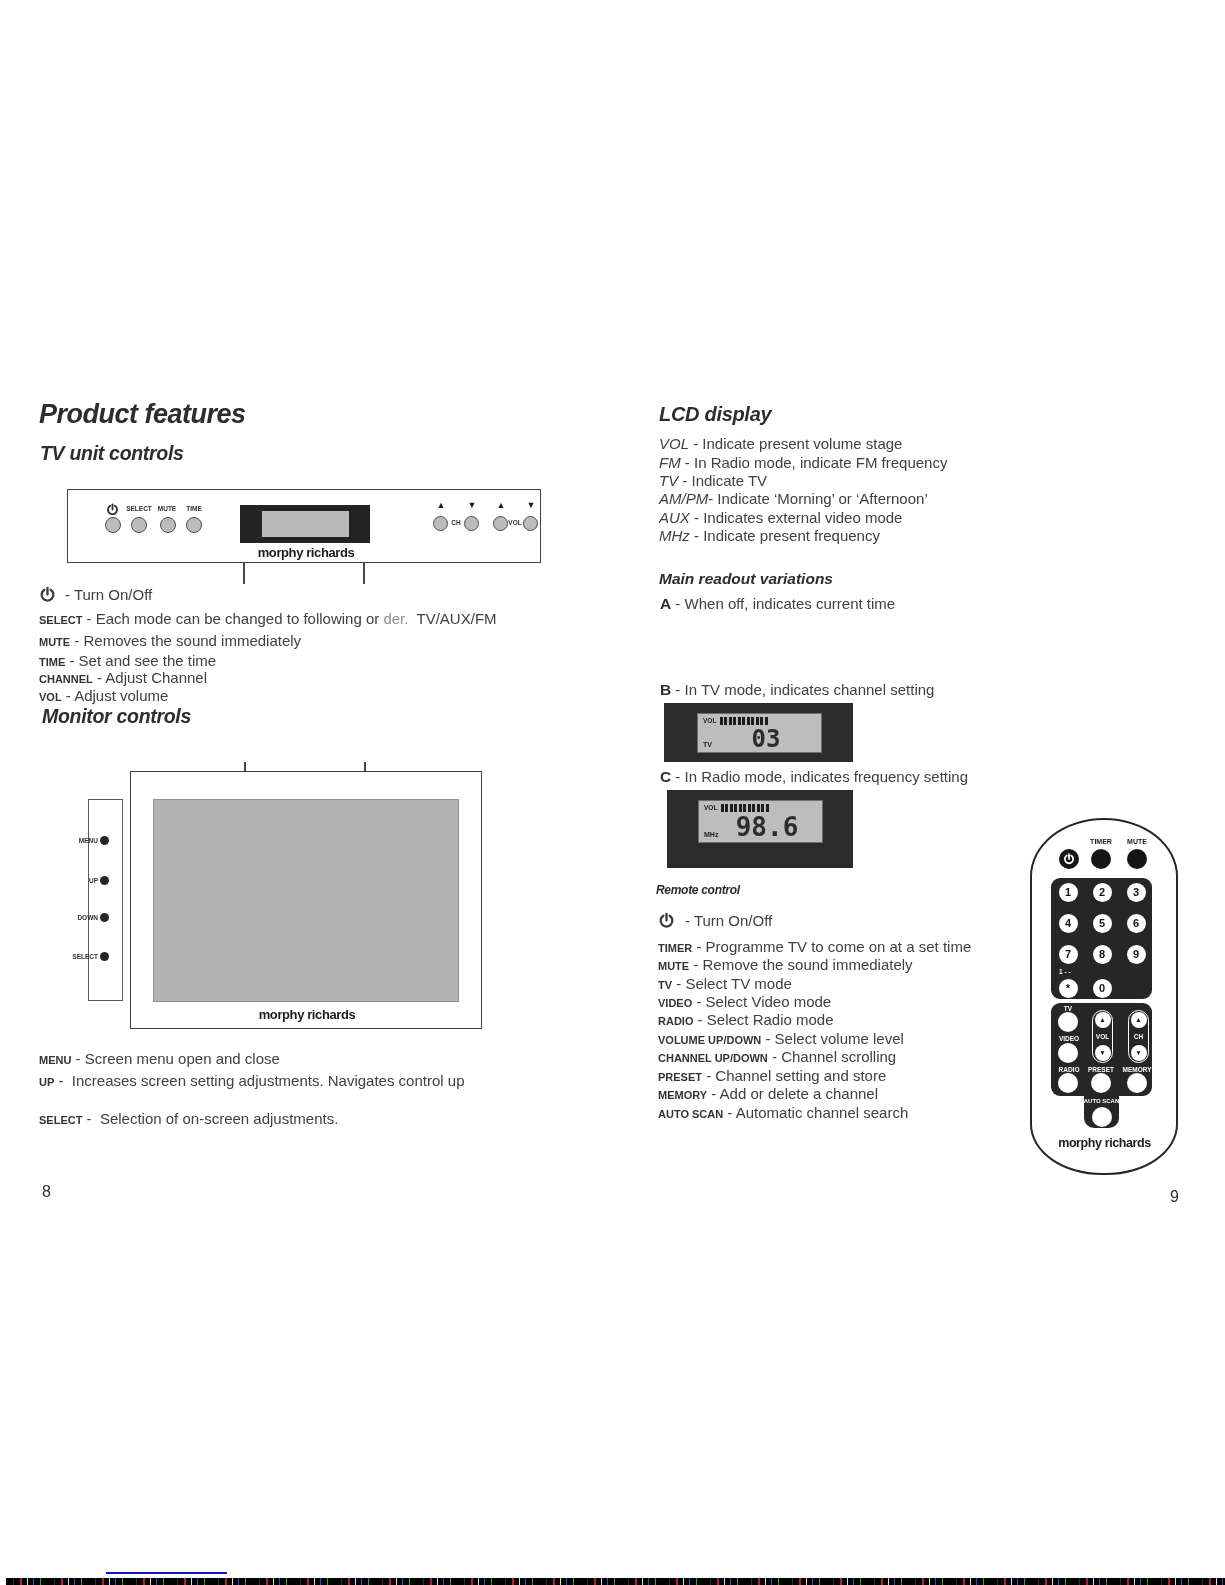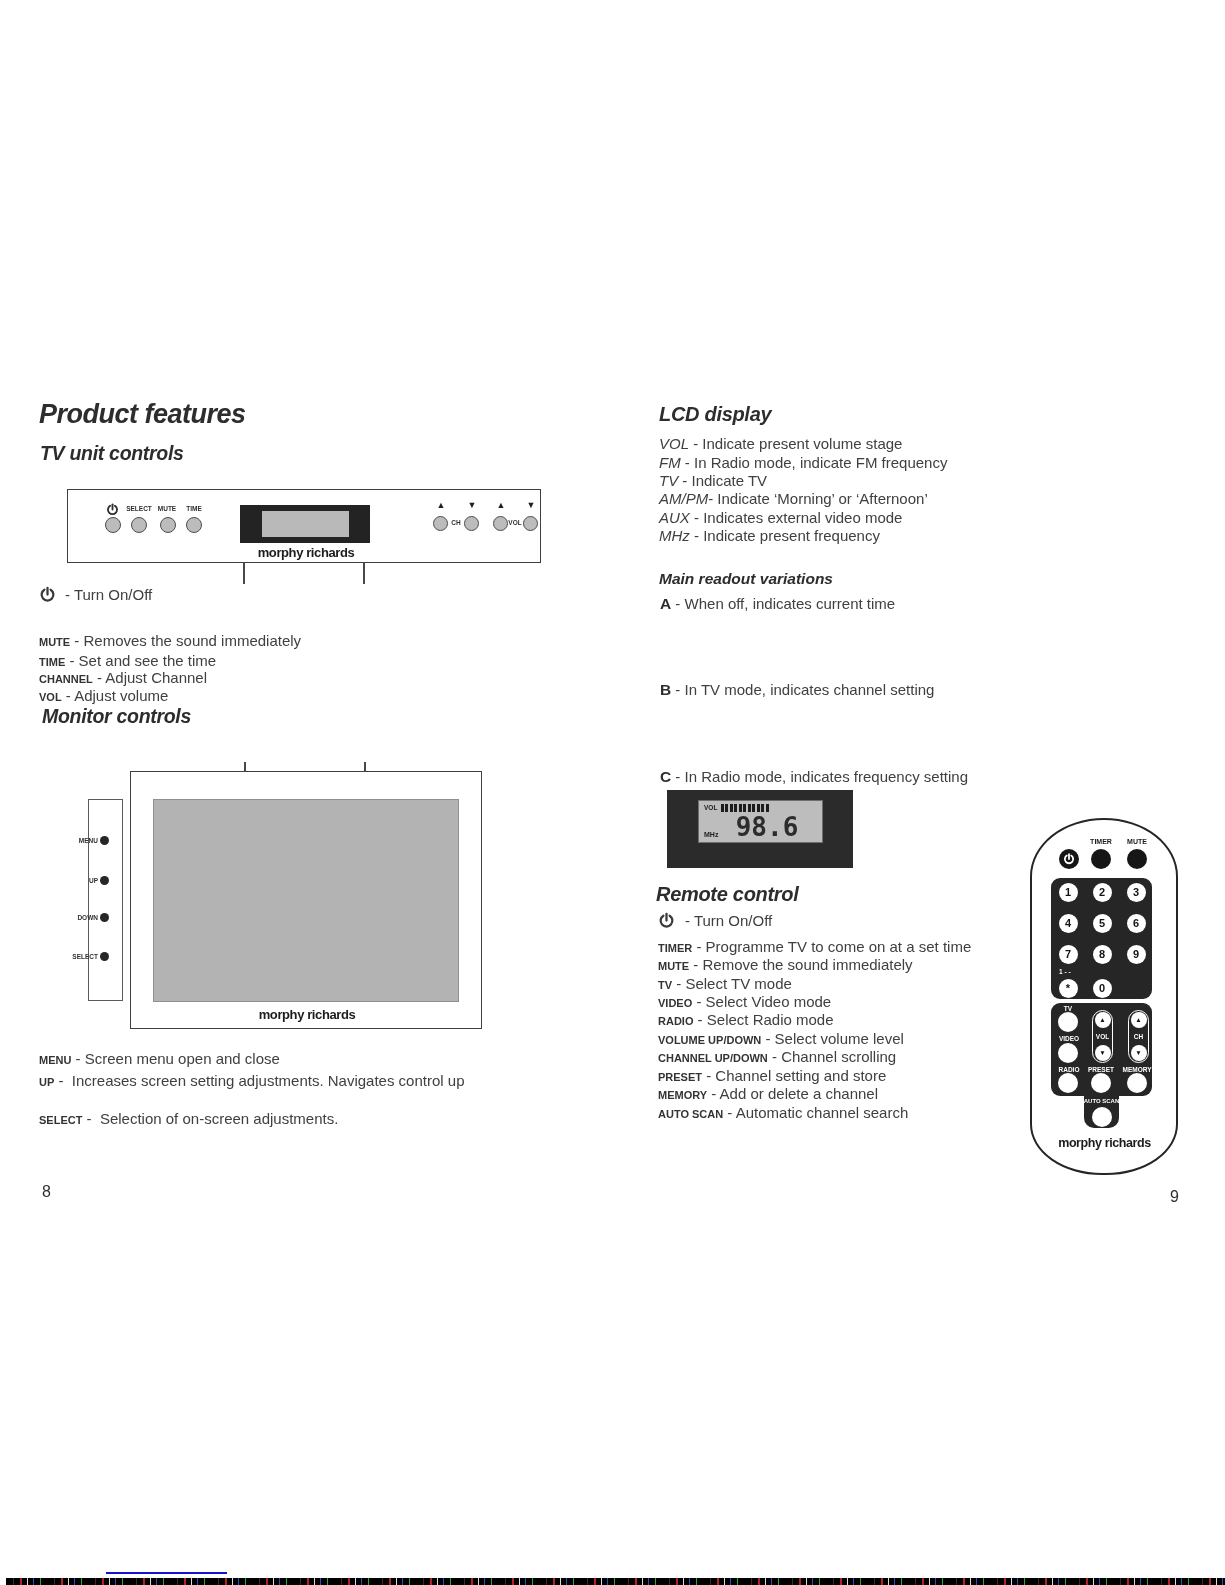--- a/index.html
+++ b/index.html
@@ -85,20 +85,21 @@
     <span class="tiny-label" style="left:438px;top:30px;width:18px">VOL</span>
     <span class="circle-btn" style="left:455px;top:26px;width:15px;height:15px"></span>
   </div>
   <div class="vline" style="left:243px;top:563px;height:21px"></div>
   <div class="vline" style="left:363px;top:563px;height:21px"></div>
 
   <div class="abs def" style="left:39px;top:586px"><span style="display:inline-block;vertical-align:-3px;margin-right:9px"><svg viewBox="0 0 24 24" width="17" height="17">
           <path d="M12 2.5v9.5" stroke="#3a3a3a" stroke-width="3.2" stroke-linecap="round" fill="none"></path>
           <path d="M7.6 5.2a8.3 8.3 0 1 0 8.8 0" stroke="#3a3a3a" stroke-width="3.2" stroke-linecap="round" fill="none"></path>
         </svg></span><span>- Turn On/Off</span></div>
+  <div class="abs def" style="left:39px;top:610px"><span class="lead">SELECT</span><span> - Each mode can be changed to following or </span><span class="gray">der.</span><span>  TV/AUX/FM</span></div>
   <div class="abs def" style="left:39px;top:632px"><span class="lead">MUTE</span><span> - Removes the sound immediately</span></div>
   <div class="abs def" style="left:39px;top:652px"><span class="lead">TIME</span><span> - Set and see the time</span></div>
   <div class="abs def" style="left:39px;top:669px"><span class="lead">CHANNEL</span><span> - Adjust Channel</span></div>
   <div class="abs def" style="left:39px;top:687px"><span class="lead">VOL</span><span> - Adjust volume</span></div>
 
   <div class="abs h2" style="left:42px;top:705px">Monitor controls</div>
 
   <div class="vline" style="left:244px;top:762px;height:9px"></div>
   <div class="vline" style="left:364px;top:762px;height:9px"></div>
   <div class="abs panel" style="left:130px;top:771px;width:352px;height:258px">
@@ -127,32 +128,40 @@
   <div class="abs def" style="left:659px;top:472px"><span class="ilead">TV</span><span> - Indicate TV</span></div>
   <div class="abs def" style="left:659px;top:490px"><span class="ilead">AM/PM</span><span>- Indicate ‘Morning’ or ‘Afternoon’</span></div>
   <div class="abs def" style="left:659px;top:509px"><span class="ilead">AUX</span><span> - Indicates external video mode</span></div>
   <div class="abs def" style="left:659px;top:527px"><span class="ilead">MHz</span><span> - Indicate present frequency</span></div>
 
   <div class="abs h3" style="left:659px;top:570px">Main readout variations</div>
 
   <div class="abs cap" style="left:660px;top:595px"><span class="key">A</span><span> - When off, indicates current time</span></div>
 
   <div class="abs cap" style="left:660px;top:681px"><span class="key">B</span><span> - In TV mode, indicates channel setting</span></div>
+  <div class="lcd-img" style="left:664px;top:703px;width:189px;height:59px">
+    <div class="lcd-scr" style="left:33px;top:10px;width:125px;height:40px">
+      <span class="lcd-vol">VOL</span>
+      <span class="lcd-bars"></span>
+      <span class="lcd-mode">TV</span>
+      <span class="lcd-val" style="font-size:24px">03</span>
+    </div>
+  </div>
 
   <div class="abs cap" style="left:660px;top:768px"><span class="key">C</span><span> - In Radio mode, indicates frequency setting</span></div>
   <div class="lcd-img" style="left:667px;top:790px;width:186px;height:78px">
     <div class="lcd-scr" style="left:31px;top:10px;width:125px;height:43px">
       <span class="lcd-vol">VOL</span>
       <span class="lcd-bars"></span>
       <span class="lcd-mode">MHz</span>
       <span class="lcd-val" style="font-size:26px">98.6</span>
     </div>
   </div>
 
-  <div class="abs h2" style="left:656px;top:883px;font-size:20px">Remote control</div>
+  <div class="abs h2" style="left:656px;top:883px;font-size:12px">Remote control</div>
 
   <div class="abs def" style="left:658px;top:912px"><span style="display:inline-block;vertical-align:-3px;margin-right:10px"><svg viewBox="0 0 24 24" width="17" height="17">
           <path d="M12 2.5v9.5" stroke="#3a3a3a" stroke-width="3.2" stroke-linecap="round" fill="none"></path>
           <path d="M7.6 5.2a8.3 8.3 0 1 0 8.8 0" stroke="#3a3a3a" stroke-width="3.2" stroke-linecap="round" fill="none"></path>
         </svg></span><span>- Turn On/Off</span></div>
   <div class="abs def" style="left:658px;top:938px"><span class="lead">TIMER</span><span> - Programme TV to come on at a set time</span></div>
   <div class="abs def" style="left:658px;top:956px"><span class="lead">MUTE</span><span> - Remove the sound immediately</span></div>
   <div class="abs def" style="left:658px;top:975px"><span class="lead">TV</span><span> - Select TV mode</span></div>
   <div class="abs def" style="left:658px;top:993px"><span class="lead">VIDEO</span><span> - Select Video mode</span></div>
   <div class="abs def" style="left:658px;top:1011px"><span class="lead">RADIO</span><span> - Select Radio mode</span></div>

